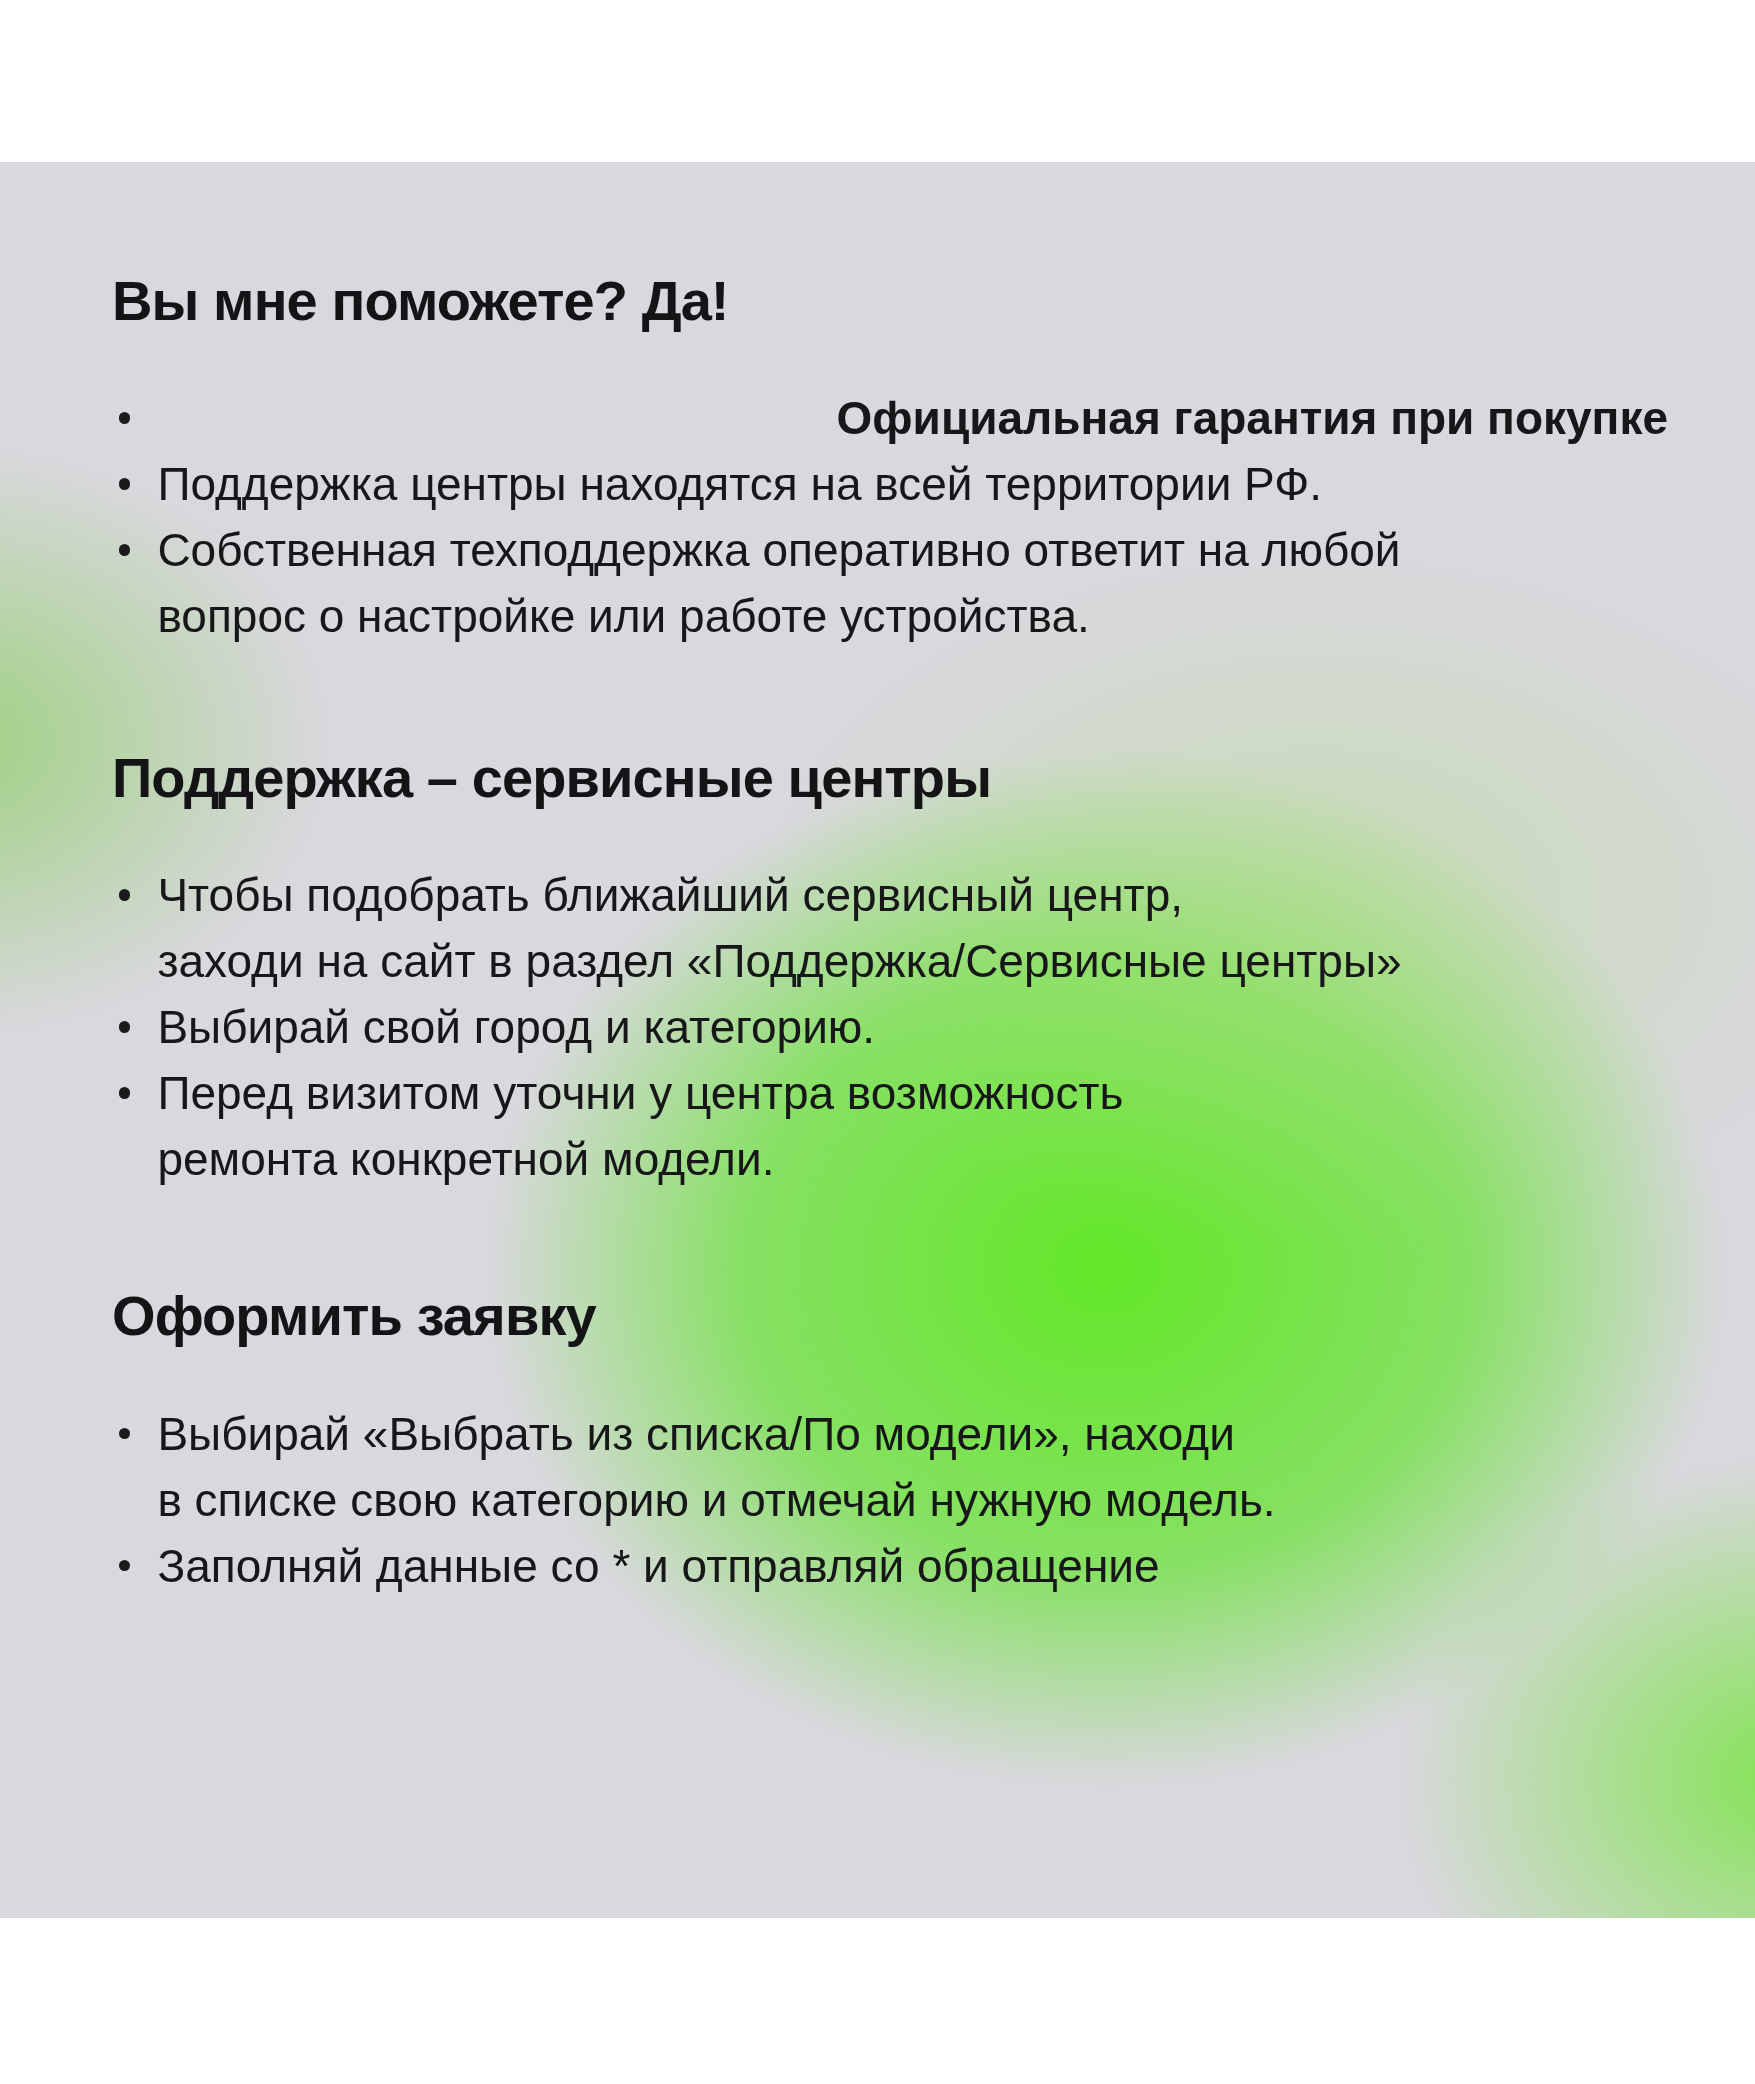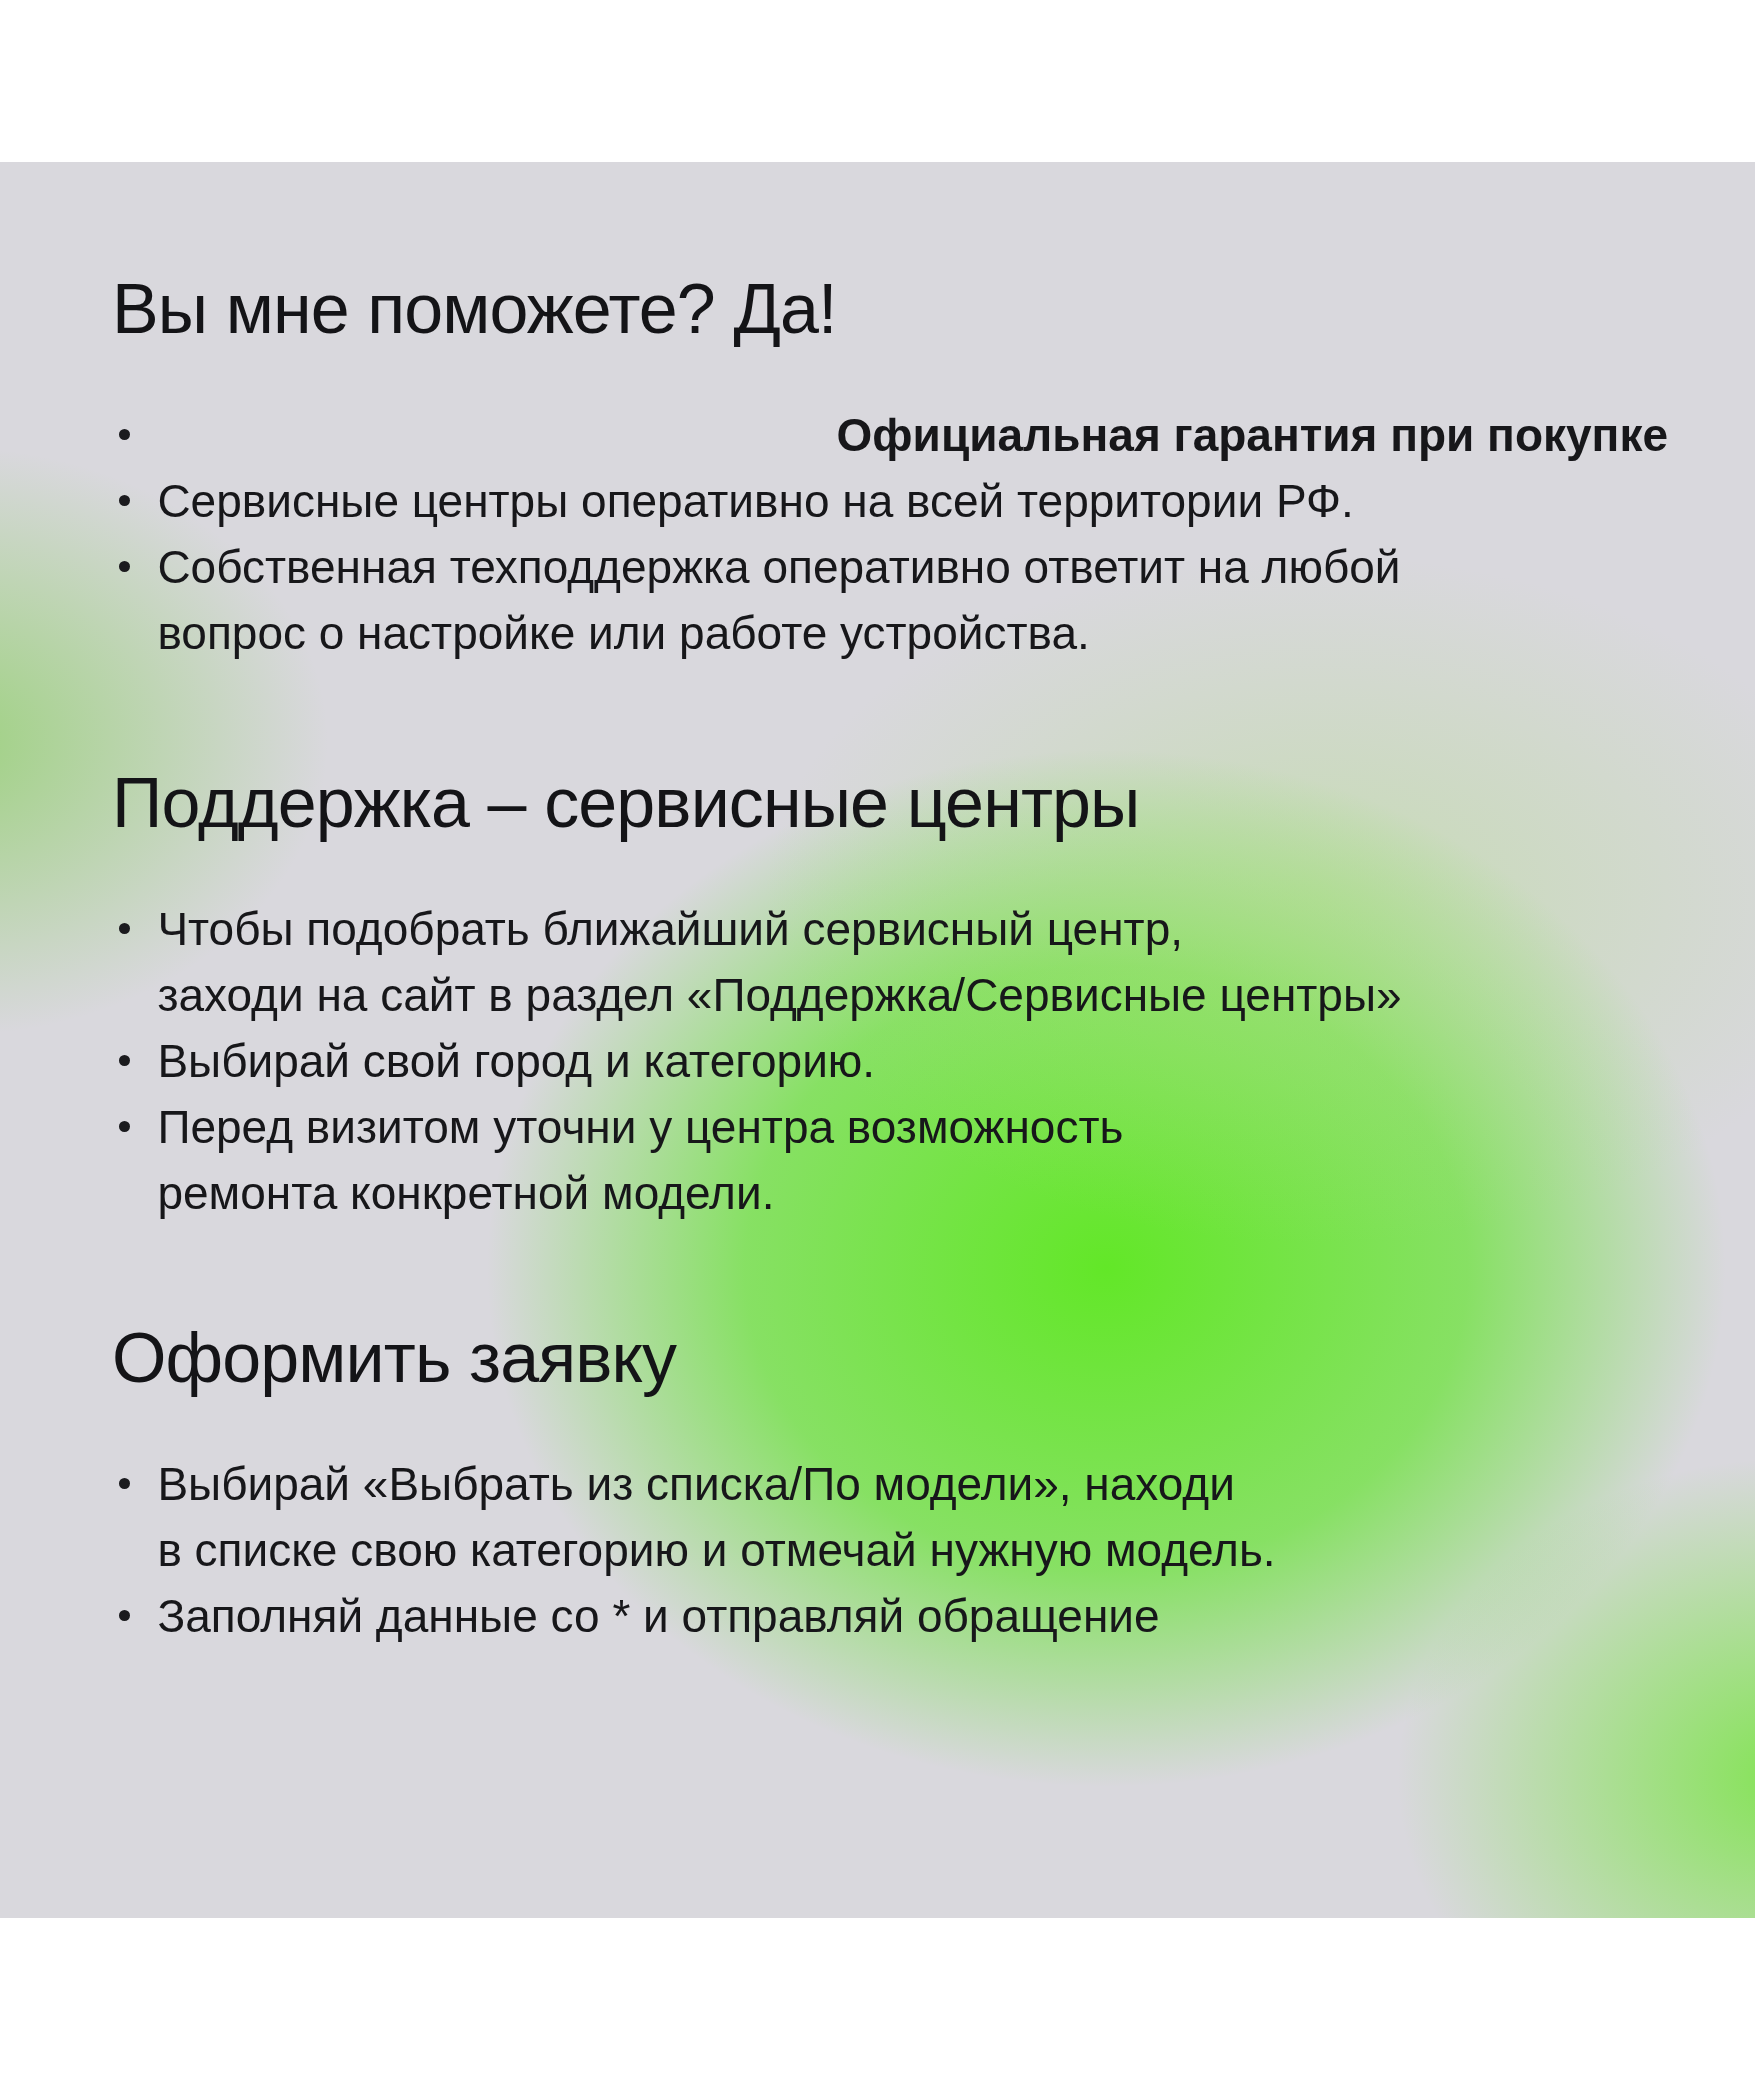--- a/index.html
+++ b/index.html
@@ -26,23 +26,23 @@
     background:
       radial-gradient(544px 421px at -3% 33%, rgba(132,206,88,0.70), rgba(132,206,88,0) 70%),
       radial-gradient(790px 492px at 75% 42%, rgba(175,222,130,0.45), rgba(175,222,130,0) 70%),
       radial-gradient(562px 456px at 102% 92%, rgba(110,230,50,0.80), rgba(110,230,50,0) 70%),
       radial-gradient(860px 720px at 63% 63%, rgba(92,232,30,0.95) 0%, rgba(100,228,48,0.70) 42%, rgba(150,222,110,0) 72%),
       #d9d8dd;
   }
   .section { margin: 0; }
   .section-title {
     margin: 0;
-    font-size: 70px;
+    font-size: 56px;
     line-height: 1.2;
-    font-weight: 400;
+    font-weight: 700;
     letter-spacing: -0.9px;
     color: #141417;
   }
   .bullets {
     list-style: none;
     margin: 51px 0 0 0;
     padding: 0;
   }
   .bullet {
     display: flex;
@@ -75,21 +75,21 @@
 
   <div class="section" id="section-1">
     <h1 class="section-title">Вы мне поможете? Да!</h1>
     <ul class="bullets">
       <li class="bullet bold">
         <span class="dot"></span>
         <span class="bullet-text">Официальная гарантия при покупке</span>
       </li>
       <li class="bullet">
         <span class="dot"></span>
-        <span class="bullet-text">Сервисные центры оперативно на всей территории РФ.</span>
+        <span class="bullet-text">Поддержка центры находятся на всей территории РФ.</span>
       </li>
       <li class="bullet">
         <span class="dot"></span>
         <span class="bullet-text">Собственная техподдержка оперативно ответит на любой
 вопрос о настройке или работе устройства.</span>
       </li>
     </ul>
   </div>
 
   <div class="section" id="section-2">

